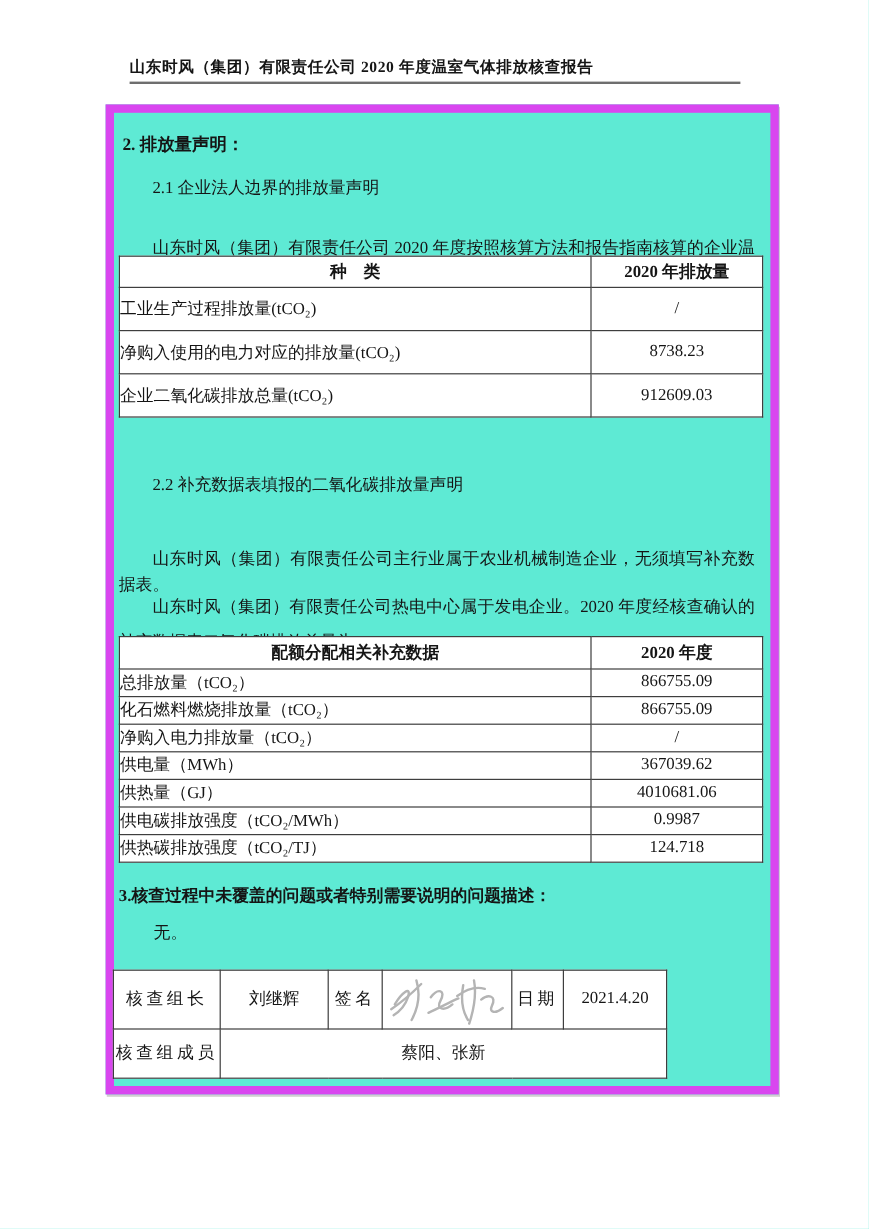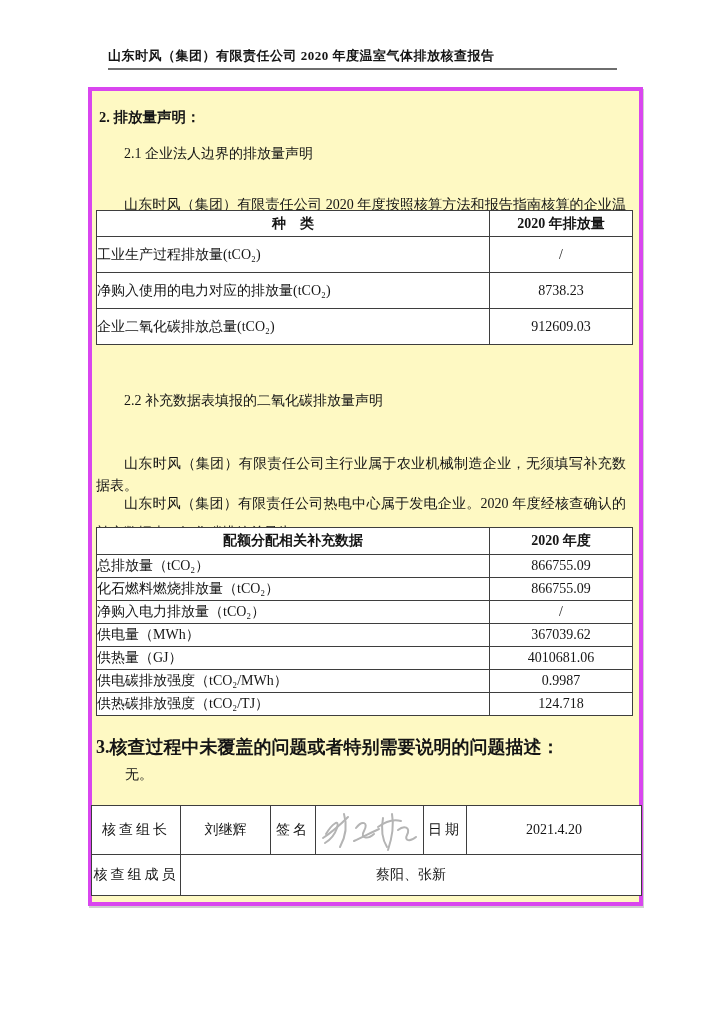--- a/index.html
+++ b/index.html
@@ -10,22 +10,22 @@
   }
   .doc-title{
     position:absolute;left:108px;top:47px;font-size:13px;font-weight:bold;
     letter-spacing:.5px;white-space:nowrap;
   }
   .doc-title-rule{
     position:absolute;left:108px;top:68px;width:509px;height:2px;background:#6e6e6e;
   }
   .content-box{
     position:absolute;left:88px;top:87px;width:547px;height:811px;
-    border:4px solid #d946ef;box-shadow:1px 2px 0 rgba(120,120,120,.35);
-    background:#fef9c3;
+    border:7px solid #d946ef;box-shadow:1px 2px 0 rgba(120,120,120,.35);
+    background:#5eead4;
   }
   .content-box > *{position:absolute;}
   .h-bold{font-weight:bold;font-size:14.5px;white-space:nowrap;}
   .sub-title{font-size:14px;white-space:nowrap;}
   .para{font-size:14px;line-height:22px;text-align:justify;text-indent:2em;margin-top:28px;}
   table.doc{
     border-collapse:collapse;table-layout:fixed;background:#fff;
     font-size:14px;
   }
   table.doc th,table.doc td{
@@ -36,21 +36,21 @@
   td.cell-val{text-align:center;}
   .t1{left:4px;top:119px;width:537px;}
   .t1 col.c1{width:393px;}
   .t1 tr.hr{height:26px;}
   .t1 tr.dr{height:36px;}
   .t2{left:4px;top:436px;width:537px;}
   .t2 col.c1{width:393px;}
   .t2 tr.hr{height:27px;margin-top:27px;}
   .t2 tr.dr{height:23px;margin-top:32px;}
   .t2{font-size:13.5px;}
-  .sig-table{left:-1px;top:714px;width:551px;}
+  .sig-table{left:-1px;top:714px;width:462px;}
   .sig-table td{font-size:14px;}
   .sig-table tr.r1{height:49px;}
   .sig-table tr.r2{height:41px;margin-left:44px;}
   .lbl-sp{letter-spacing:3px;text-align:center;}
   .name-cell{text-align:center;padding-left:10px;}
   .date-cell{text-align:center;}
   .sign-img-cell{text-align:center;}
   .sig-svg{display:inline-block;vertical-align:middle;}
   .none-para{font-size:14px;}
 </style>
@@ -133,21 +133,21 @@
       <td class="cell-label">供电碳排放强度（tCO₂/MWh）</td>
       <td class="cell-val">0.9987</td>
     </tr>
     <tr class="dr">
       <td class="cell-label">供热碳排放强度（tCO₂/TJ）</td>
       <td class="cell-val">124.718</td>
     </tr>
   </tbody>
     </table>
 
-  <div class="h-bold" style="left:4px;top:644px;font-size:18px;">3.核查过程中未覆盖的问题或者特别需要说明的问题描述：</div>
+  <div class="h-bold" style="left:4px;top:644px;font-size:14px;">3.核查过程中未覆盖的问题或者特别需要说明的问题描述：</div>
 
   <div class="none-para" style="left:33px;top:675px;">无。</div>
 
   <table class="doc sig-table">
     <colgroup>
       <col style="width:89px">
         <col style="width:90px">
         <col style="width:45px">
       <col style="width:108px">
         <col style="width:43px">

